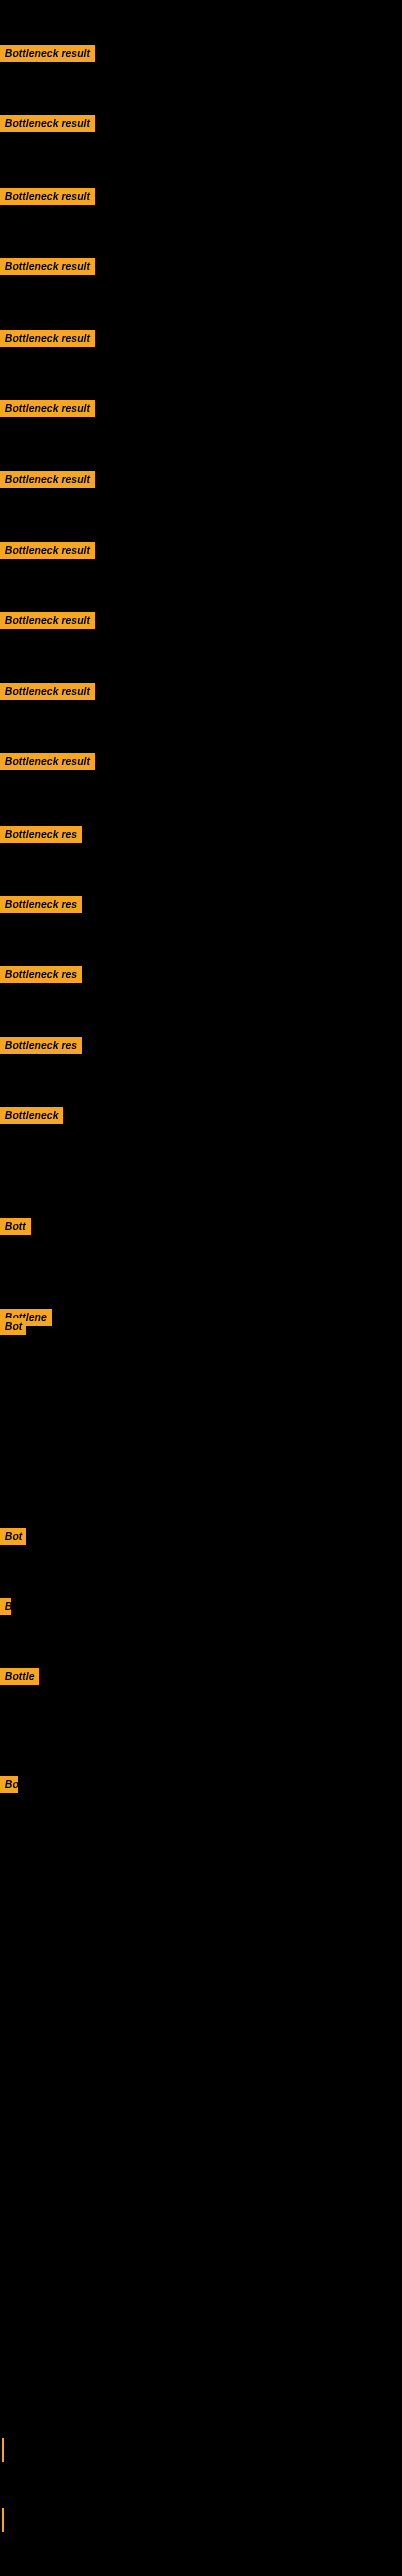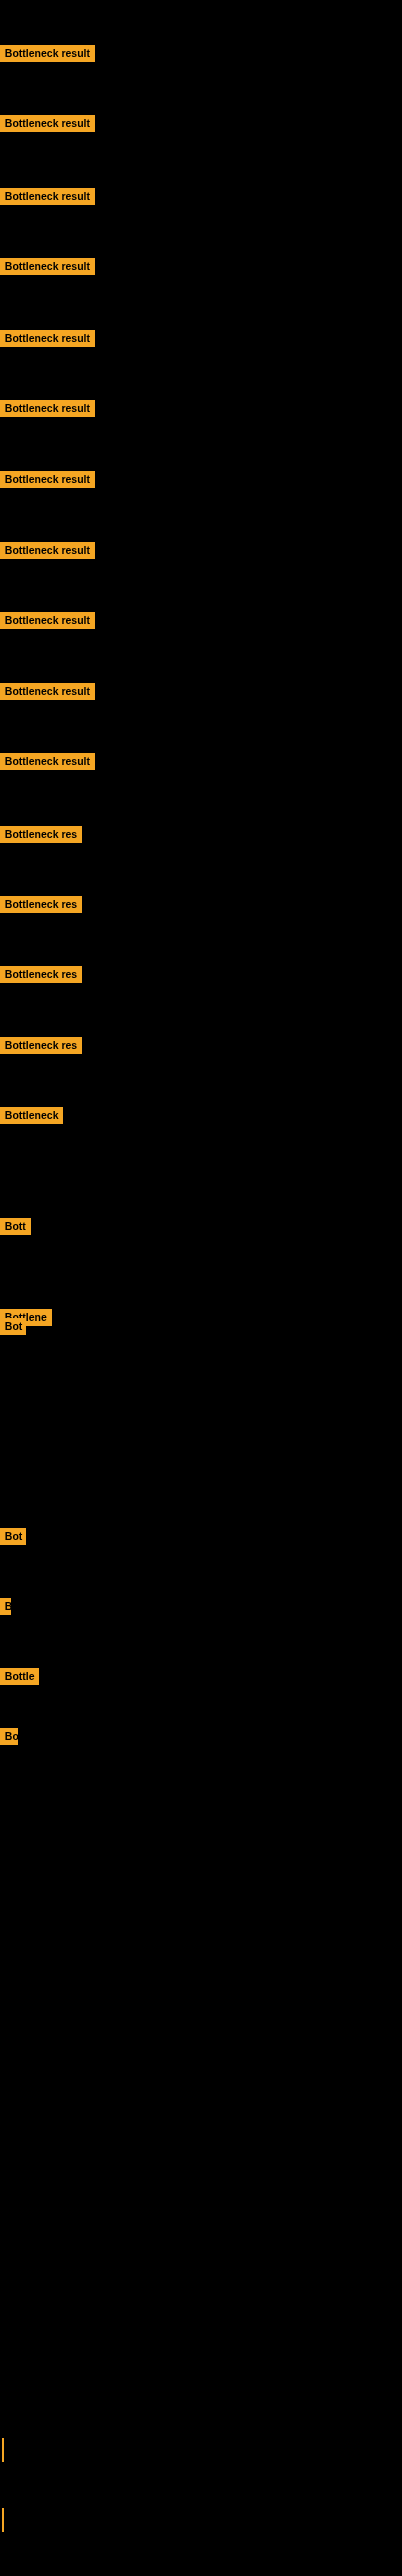--- a/index.html
+++ b/index.html
@@ -1,18 +1,19 @@
 <!DOCTYPE html>
 <html style="font-size:13px"><head>
   <meta charset="utf-8">
   <style>
     * {
       margin: 0;
       padding: 0;
       box-sizing: border-box;
+      font-style: italic;
     }
 
     body {
       background-color: #000000;
       width: 403px;
       min-height: 2576px;
       font-family: Arial, sans-serif;
       position: relative;
     }
 
@@ -68,17 +69,17 @@
     <div class="bottleneck-label" style="top: 896px; max-width: 93px;">Bottleneck res</div>
     <div class="bottleneck-label" style="top: 966px; max-width: 89px;">Bottleneck res</div>
     <div class="bottleneck-label" style="top: 1037px; max-width: 85px;">Bottleneck res</div>
     <div class="bottleneck-label" style="top: 1107px; max-width: 72px; text-align: right;">Bottleneck</div>
     <div class="bottleneck-label" style="top: 1218px; max-width: 34px;">Bott</div>
     <div class="bottleneck-label" style="top: 1309px; max-width: 56px;">Bottlene</div>
     <div class="bottleneck-label" style="top: 1318px; max-width: 26px;">Bot</div>
     <div class="bottleneck-label" style="top: 1528px; max-width: 26px;">Bot</div>
     <div class="bottleneck-label" style="top: 1598px; max-width: 11.3px;">B</div>
     <div class="bottleneck-label" style="top: 1668px; max-width: 42px; text-align: right;">Bottle</div>
-    <div class="bottleneck-label" style="top: 1728px; max-width: 17.7px;">Bo</div>
+    <div class="bottleneck-label" style="top: 1776px; max-width: 17.7px;">Bo</div>
     <div class="vertical-line" style="top: 2438px; height: 24px;"></div>
     <div class="vertical-line" style="top: 2508px; height: 24px;"></div>
   </div>
 
 
 </body></html>

